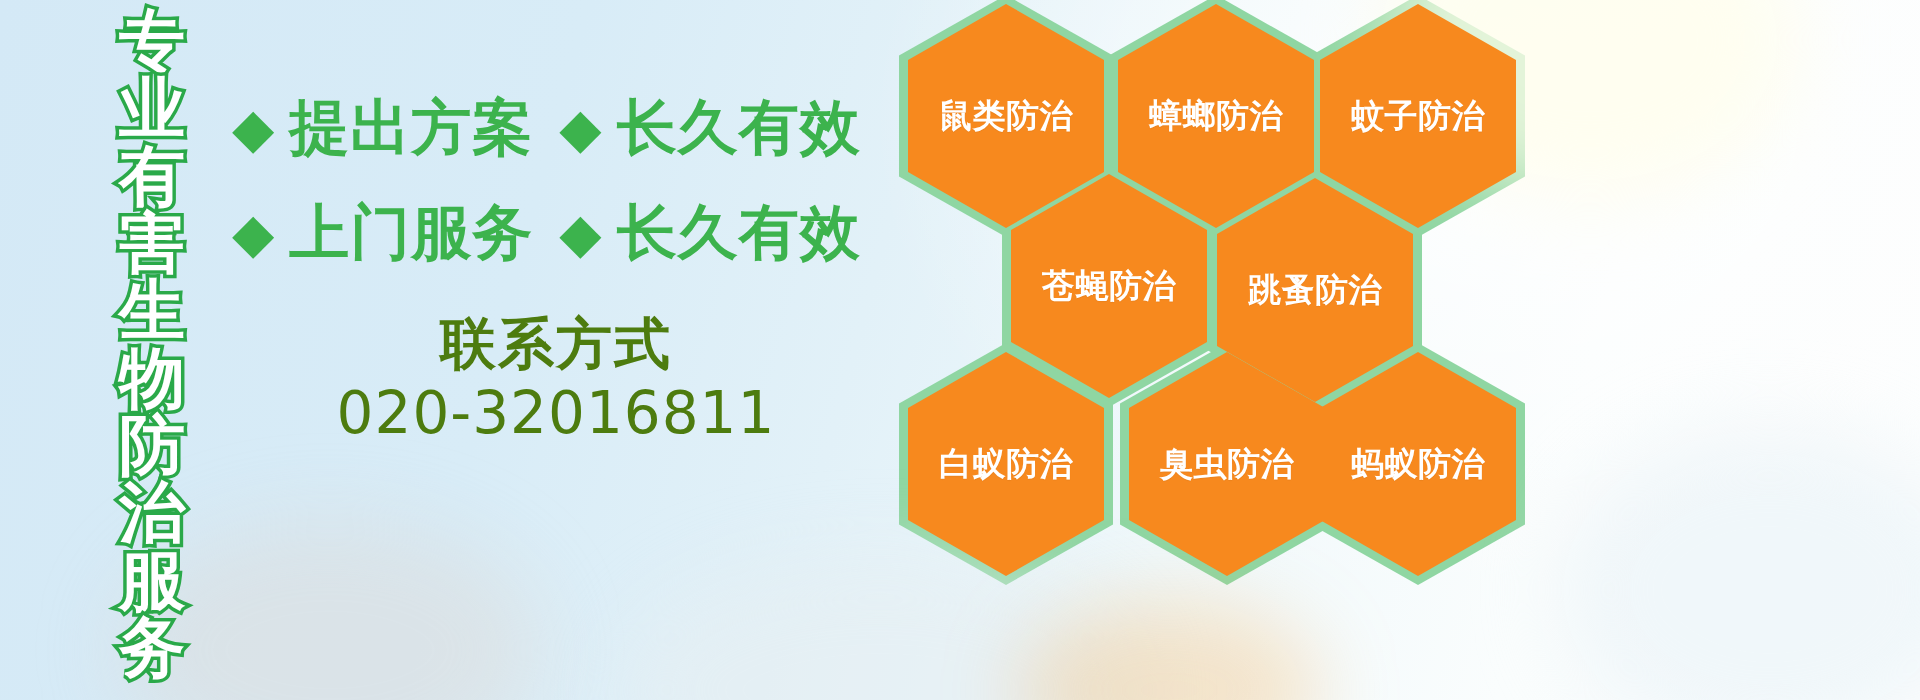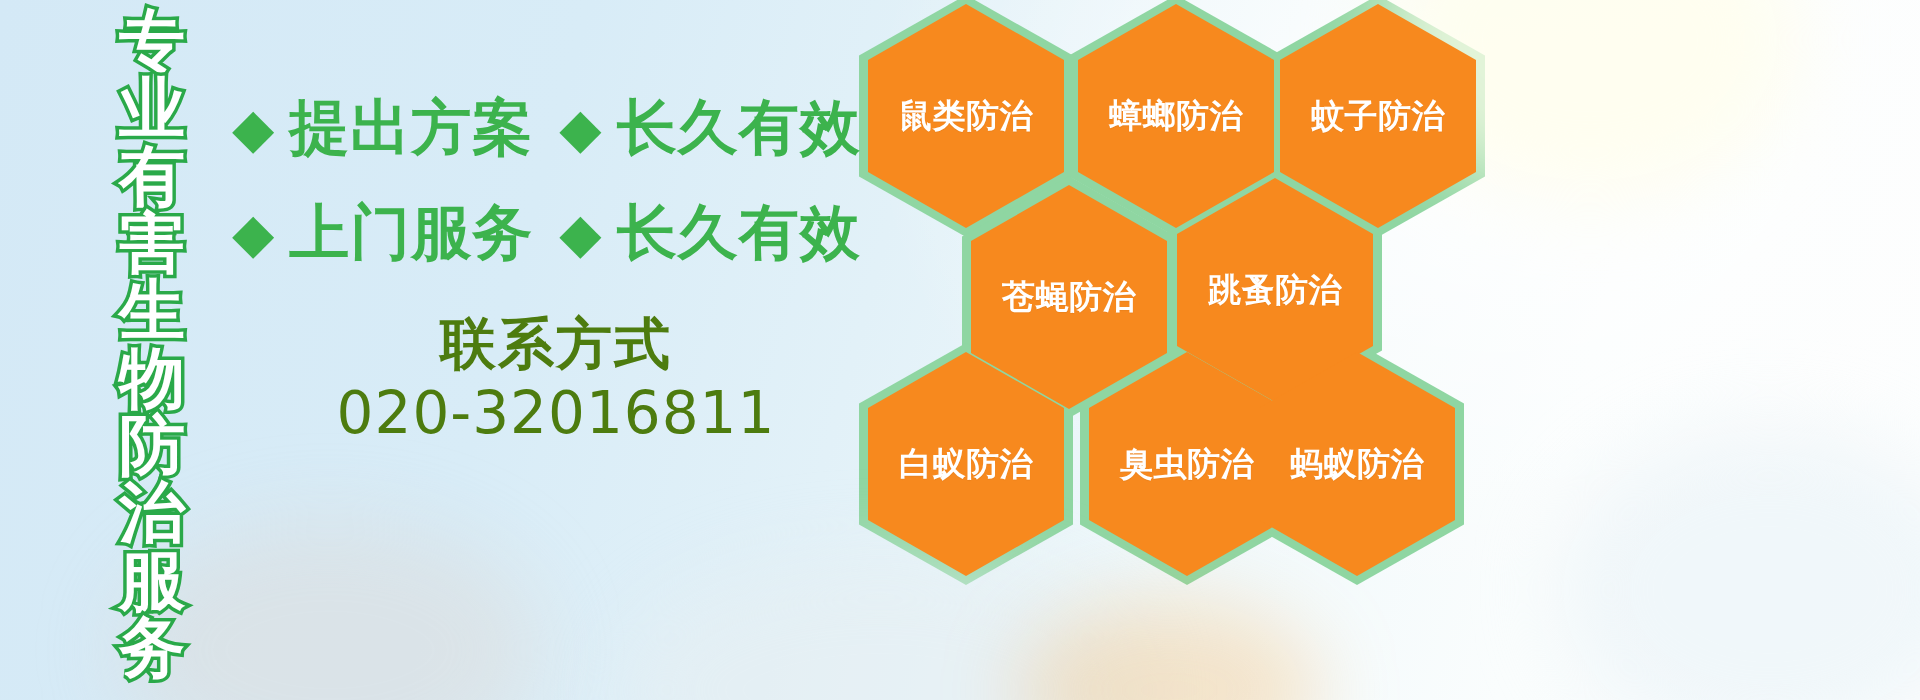--- a/index.html
+++ b/index.html
@@ -57,21 +57,21 @@
   .phone {
     font-size:58px; font-weight:400; line-height:1.28; letter-spacing:1px;
     font-family:"DejaVu Sans","Liberation Sans",sans-serif;
   }
 
   
   .hive { position:absolute; left:860px; top:-10px; width:620px; height:720px; }
   .hex {
     position:absolute;
     width:196px; height:224px;
-    display:flex; align-items:center; justify-content:center;
+    display:flex; align-items:center; justify-content:center;margin-left:40px;
   }
   .hex .shape {
     position:absolute; inset:0;
     background:#f7891e;
     clip-path:polygon(50% 0%, 100% 25%, 100% 75%, 50% 100%, 0% 75%, 0% 25%);
     border:0;
   }
   .hex .ring {
     position:absolute; inset:-9px;
     background:#8fd6a2;
@@ -81,25 +81,25 @@
   .hex .lbl {
     position:relative; z-index:2;
     color:#ffffff; font-weight:700; font-size:33px;
     letter-spacing:0.5px; white-space:nowrap;
     text-shadow:0 1px 1px rgba(0,0,0,0.05);
   }
   
   .r1a { left:8px;   top:14px; }
   .r1b { left:218px; top:14px; }
   .r1c { left:420px; top:14px; }
-  .r2a { left:111px; top:195px; }
+  .r2a { left:111px; top:184px; }
   .r2b { left:317px; top:188px; }
   .r3a { left:8px;   top:362px; }
   .r3b { left:229px; top:362px; }
-  .r3c { left:399px; top:362px; }
+  .r3c { left:420px; top:362px; }
 </style>
 </head>
 <body>
 
 <div class="stage">
 
   <div class="blotch b1"></div>
   <div class="blotch b2"></div>
   <div class="blotch b3"></div>
   <div class="blotch b4"></div>

